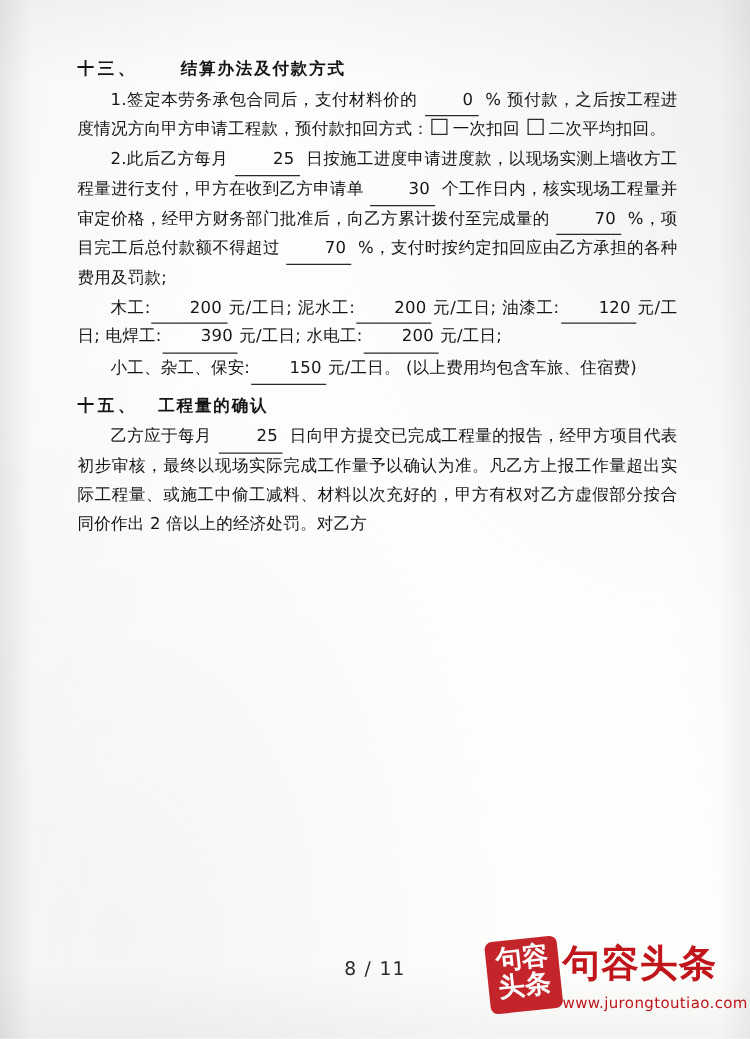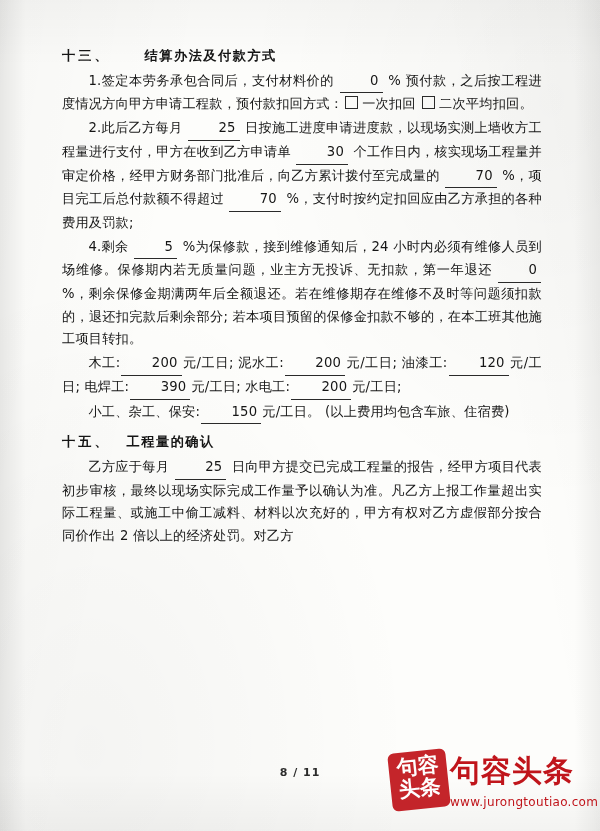--- a/index.html
+++ b/index.html
@@ -75,24 +75,23 @@
     height: 11px;
     border: 1px solid #2a2a2a;
     margin: 0 4px -1px 2px;
   }
   .pagenum {
     position: absolute;
     left: 0;
     right: 0;
     top: 766px;
     text-align: center;
-    font-size: 11px;
+    font-size: 15px;
     color: #2b2b2b;
     letter-spacing: 1px;
-    font-weight: bold;
   }
   
   .wm {
     position: absolute;
     right: 6px;
     bottom: 6px;
     width: 210px;
     height: 76px;
   }
   .wm-stamp {
@@ -152,21 +151,20 @@
 
 <div class="page">
   <div class="paper"></div>
   <div class="edge-shadow"></div>
   <div class="edge-shadow right"></div>
 
   <div class="content" id="doc-content">
       <div class="heading"><span class="hnum">十三、</span><span class="htext">结算办法及付款方式</span></div>
       <div class="para indent2"><span>1.签定本劳务承包合同后，支付材料价的 </span><span class="fill w-sm">0</span><span> % 预付款，之后按工程进度情况方向甲方申请工程款，预付款扣回方式：</span><span class="box"></span><span>一次扣回 </span><span class="box"></span><span>二次平均扣回。</span></div>
       <div class="para indent2"><span>2.此后乙方每月 </span><span class="fill w-sm">25</span><span> 日按施工进度申请进度款，以现场实测上墙收方工程量进行支付，甲方在收到乙方申请单 </span><span class="fill w-sm">30</span><span> 个工作日内，核实现场工程量并审定价格，经甲方财务部门批准后，向乙方累计拨付至完成量的 </span><span class="fill w-md">70</span><span> %，项目完工后总付款额不得超过 </span><span class="fill w-md">70</span><span> %，支付时按约定扣回应由乙方承担的各种费用及罚款;</span></div>
-      <div class="para indent2"><span>4.剩余 </span><span class="fill w-sm">5</span><span> %为保修款，接到维修通知后，24 小时内必须有维修人员到场维修。保修期内若无质量问题，业主方无投诉、无扣款，第一年退还 </span><span class="fill w-sm">0</span><span> %，剩余保修金期满两年后全额退还。若在维修期存在维修不及时等问题须扣款的，退还扣完款后剩余部分; 若本项目预留的保修金扣款不够的，在本工班其他施工项目转扣。</span></div>
       <div class="para indent2"><span>木工:</span><span class="fill w-lg">200</span><span>元/工日; 泥水工:</span><span class="fill w-lg">200</span><span>元/工日; 油漆工:</span><span class="fill w-lg">120</span><span>元/工日; 电焊工:</span><span class="fill w-lg">390</span><span>元/工日; 水电工:</span><span class="fill w-lg">200</span><span>元/工日;</span></div>
       <div class="para indent2"><span>小工、杂工、保安:</span><span class="fill w-lg">150</span><span>元/工日。 (以上费用均包含车旅、住宿费)</span></div>
       <div class="heading tight"><span class="hnum">十五、</span><span class="htext">工程量的确认</span></div>
       <div class="para indent2"><span>乙方应于每月 </span><span class="fill w-sm">25</span><span> 日向甲方提交已完成工程量的报告，经甲方项目代表初步审核，最终以现场实际完成工作量予以确认为准。凡乙方上报工作量超出实际工程量、或施工中偷工减料、材料以次充好的，甲方有权对乙方虚假部分按合同价作出 2 倍以上的经济处罚。对乙方</span></div>
     </div>
 
   <div class="pagenum">8 / 11</div>
 
   <div class="wm">
     <div class="wm-stamp">句容头条</div>

